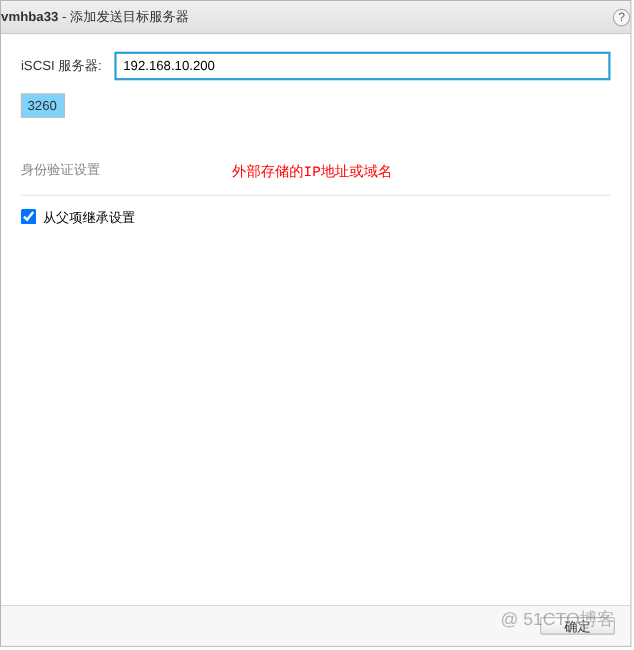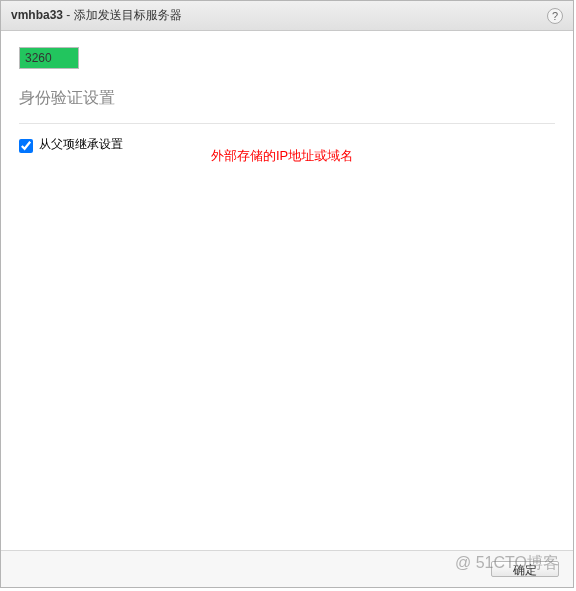--- a/index.html
+++ b/index.html
@@ -15,21 +15,21 @@
       width: 574px;
       height: 588px;
       border: 1px solid #b5b5b5;
       background: #f7f7f7;
       display: flex;
       flex-direction: column;
     }
     .title-bar {
       background: linear-gradient(to bottom, #f0f0f0, #e0e0e0);
       border-bottom: 1px solid #c8c8c8;
-      padding: 6px 10px;
+      padding: 6px 0;
       display: flex;
       align-items: center;
       justify-content: space-between;
     }
     .title-bar .title {
       color: #333;
       font-size: 12px;
     }
     .title-bar .title .bold { font-weight: bold; }
     .help-icon {
@@ -66,57 +66,57 @@
       border: 2px solid #2a9fd6;
       background: #fff;
       padding: 4px 6px;
       font-size: 12px;
       font-family: inherit;
       color: #000;
       outline: none;
       height: 26px;
     }
     .input-port {
-      width: 60px;
+      width: 40px;
       border: 1px solid #bbb;
-      background: #22c55e;
+      background: #7dd3fc;
       padding: 3px 5px;
       font-size: 12px;
       font-family: inherit;
       color: #333;
       outline: none;
       height: 22px;
     }
     .section-heading {
       color: #888;
-      font-size: 16px;
-      margin-top: 19px;
+      font-size: 12px;
+      margin-top: 39px;
       margin-bottom: 14px;
     }
     .hr {
       border: none;
       border-top: 1px solid #e4e4e4;
       margin-top: 4px;
     }
     .checkbox-row {
       display: flex;
-      align-items: flex-end;
+      align-items: flex-start;
       gap: 6px;
       margin-top: 12px;
     }
     .checkbox-row input[type=checkbox] {
       width: 14px; height: 14px;
     }
     .annotation {
       position: absolute;
       color: #ff0000;
       font-size: 13px;
       left: 210px;
       top: 116px;
-      font-family: Liberation Sans, sans-serif;
+      font-family: Liberation Mono, monospace;
     }
     .footer {
       padding: 10px 14px;
       display: flex;
       justify-content: flex-end;
       gap: 8px;
       background: #f7f7f7;
       position: relative;
     }
     .btn {
@@ -146,20 +146,24 @@
   <div class="title-bar">
     <div class="title">
       <span class="bold">vmhba33</span><span> - 添加发送目标服务器</span>
     </div>
     <div class="help-icon">
       <span>?</span>
     </div>
   </div>
 
   <div class="content">
+    <div class="form-row">
+      <label>iSCSI 服务器:</label>
+      <input type="text" class="input-iscsi" value="192.168.10.200" style="">
+    </div>
 
     <div class="form-row">
       <input type="text" class="input-port" value="3260" style="">
     </div>
 
     <div class="section-heading">身份验证设置</div>
     <hr class="hr">
 
     <div class="annotation">外部存储的IP地址或域名</div>
 

